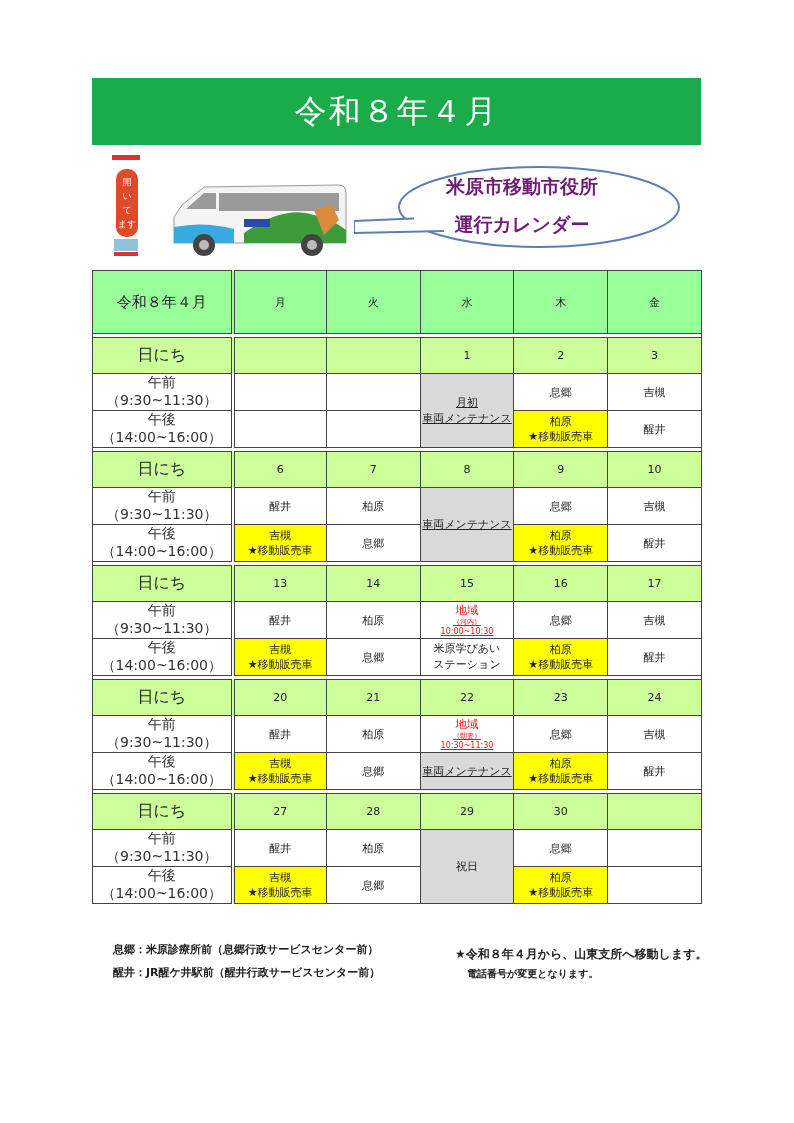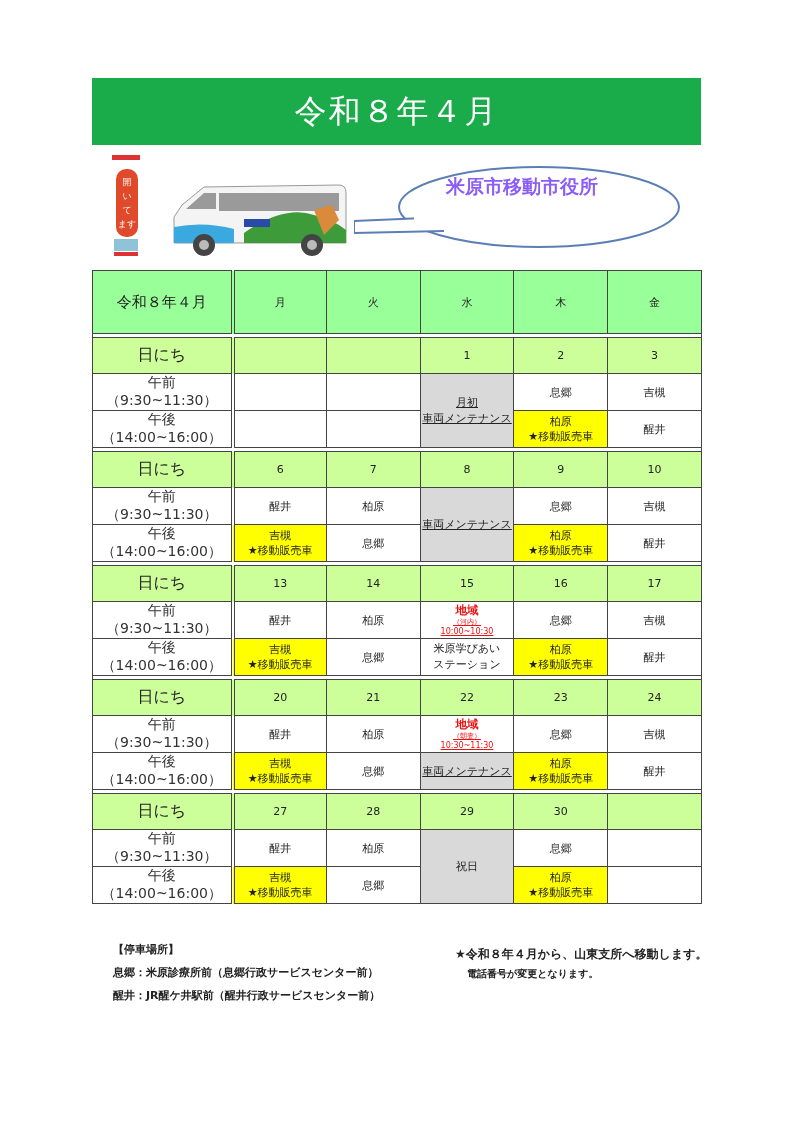--- a/index.html
+++ b/index.html
@@ -2,39 +2,39 @@
 <html><head>
 <meta charset="utf-8">
 <style>
   html, body { margin: 0; padding: 0; background: #ffffff; }
   body { width: 794px; height: 1123px; position: relative; font-family: "DejaVu Sans", "Liberation Sans", sans-serif; color: #222; overflow: hidden; }
   .title-bar { position: absolute; left: 92px; top: 78px; width: 609px; height: 67px; background: #1aab4a; color: #fff; display: flex; align-items: center; justify-content: center; font-size: 32px; letter-spacing: 2px; }
   .hero { position: absolute; left: 92px; top: 145px; width: 609px; height: 120px; }
   .banner { position: absolute; left: 18px; top: 8px; width: 42px; height: 105px; }
   .van { position: absolute; left: 72px; top: 30px; width: 190px; height: 85px; }
   .bubble { position: absolute; left: 262px; top: 18px; width: 330px; height: 90px; }
-  .bubble-text { position: absolute; left: 305px; top: 22px; width: 250px; text-align: center; font-weight: bold; font-size: 19px; line-height: 38px; color: #8b5cf6; }
+  .bubble-text { position: absolute; left: 305px; top: 22px; width: 250px; text-align: center; font-weight: bold; font-size: 19px; line-height: 38px; color: #701a75; }
 
   table.cal { position: absolute; left: 92px; top: 270px; width: 609px; border-collapse: collapse; table-layout: fixed; }
   table.cal td { border: 1px solid #444; text-align: center; vertical-align: middle; padding: 0; font-size: 11px; }
   table.cal col.c0 { width: 140px; }
   table.cal col.cd { width: 93.8px; }
   .hdr td { background: #99ff99; height: 62px; font-size: 16px; }
   .hdr td.lbl { font-size: 15px; }
   td.lbl { border-right: 4px double #444 !important; }
   .gap td { height: 3px; border-left: 1px solid #444; border-right: 1px solid #444; border-top: 1px solid #444; border-bottom: 1px solid #444; background: #fff; }
   .day td { background: #ccff99; height: 35px; font-size: 17px; }
   .day td.lbl { font-size: 16px; }
   .slot td { height: 35px; background: #fff; }
   .slot td.lbl { font-size: 14px; color: #333; }
   td.maint { background: #d9d9d9 !important; margin-top: 11px; }
   td.sale { background: #ffff00 !important; line-height: 15px; }
   .ul { text-decoration: underline; }
   .red { color: #ee1111; }
-  .region-big { font-weight: bold; font-size: 11.5px; display: block; line-height: 14px; }
+  .region-big { font-weight: normal; font-size: 11.5px; display: block; line-height: 14px; }
   .region-small { font-size: 7px; display: block; line-height: 10px; text-decoration: underline; }
   .region-time { font-size: 8px; display: block; line-height: 10px; text-decoration: underline; }
   .twoline { line-height: 16px; }
 
   .footer-left { position: absolute; left: 113px; top: 938px; font-size: 11px; font-weight: bold; line-height: 23px; color: #222; }
   .footer-left .heading { font-size: 11px; }
   .footer-right { position: absolute; left: 455px; top: 945px; font-weight: bold; color: #222; }
   .footer-right .r1 { font-size: 13px; line-height: 24px; }
   .footer-right .r2 { font-size: 13.5px; line-height: 24px; }
   .footer-right .r3 { font-size: 12px; line-height: 19px; }
@@ -69,20 +69,21 @@
     <circle cx="148" cy="70" r="11" fill="#444"></circle>
       <circle cx="148" cy="70" r="5" fill="#bbb"></circle>
   </svg>
   <svg class="bubble" viewBox="0 0 330 90">
     <ellipse cx="185" cy="44" rx="140" ry="40" fill="#fff" stroke="#5b7fb5" stroke-width="2"></ellipse>
     <path d="M70 55 L0 58 L0 70 L90 68" fill="#fff" stroke="#5b7fb5" stroke-width="2"></path>
     <rect x="60" y="52" width="40" height="14" fill="#fff"></rect>
   </svg>
   <div class="bubble-text">
     <div>米原市移動市役所</div>
+    <div>運行カレンダー</div>
   </div>
 </div>
 
 <table class="cal">
   <colgroup>
       <col class="c0">
       <col class="cd">
       <col class="cd">
       <col class="cd">
       <col class="cd">
@@ -278,21 +279,20 @@
     <td class="sale">
       <span>柏原</span><br>
       <span>★移動販売車</span>
     </td>
     <td></td>
   </tr>
 </tbody>
   </table>
 
 <div class="footer-left">
-  <div class="heading">【停車場所】</div>
   <div>息郷：米原診療所前（息郷行政サービスセンター前）</div>
   <div>醒井：JR醒ケ井駅前（醒井行政サービスセンター前）</div>
 </div>
 
 <div class="footer-right">
   <div class="r3">★令和８年４月から、山東支所へ移動します。</div>
   <div class="r4">電話番号が変更となります。</div>
 </div>
 
 </body></html>

